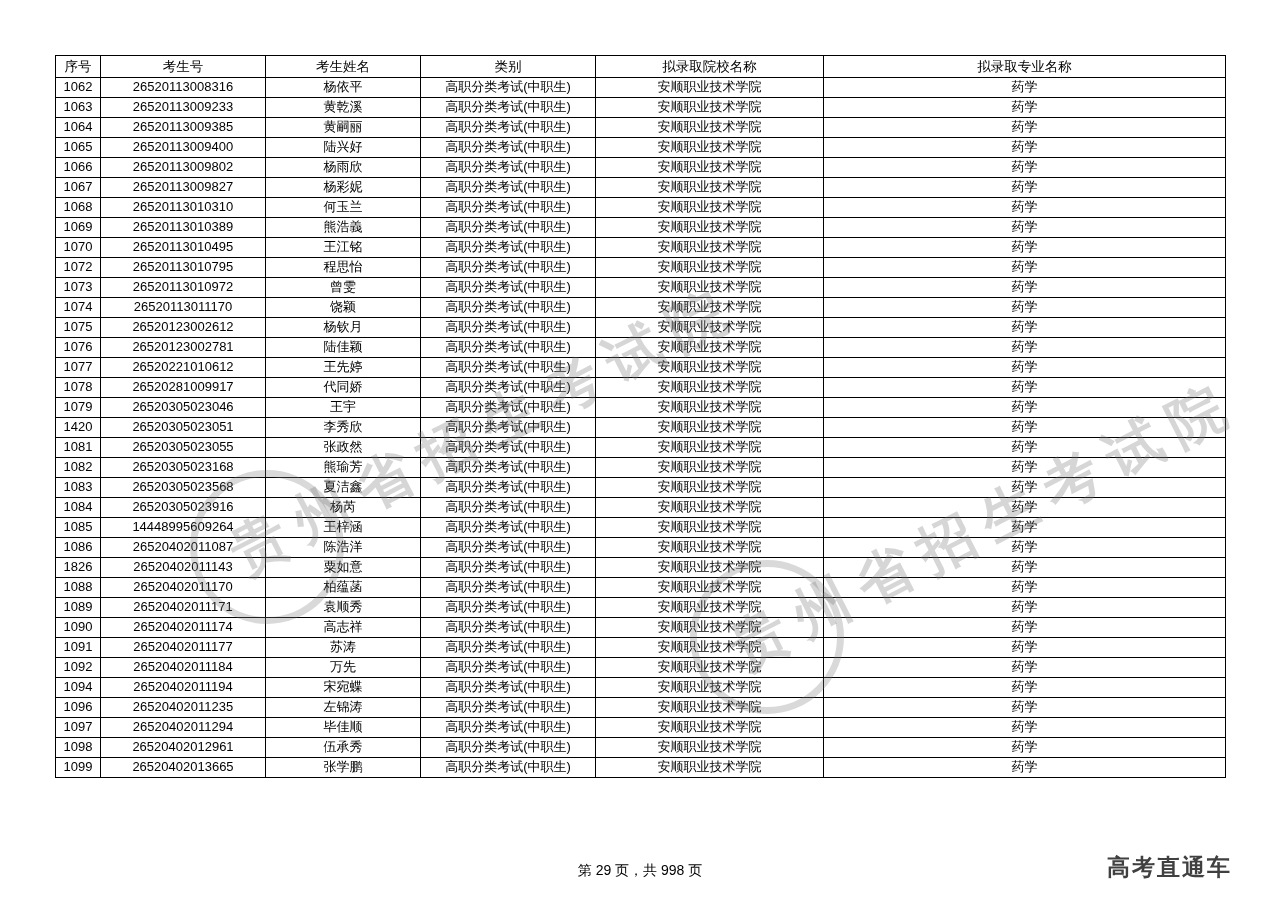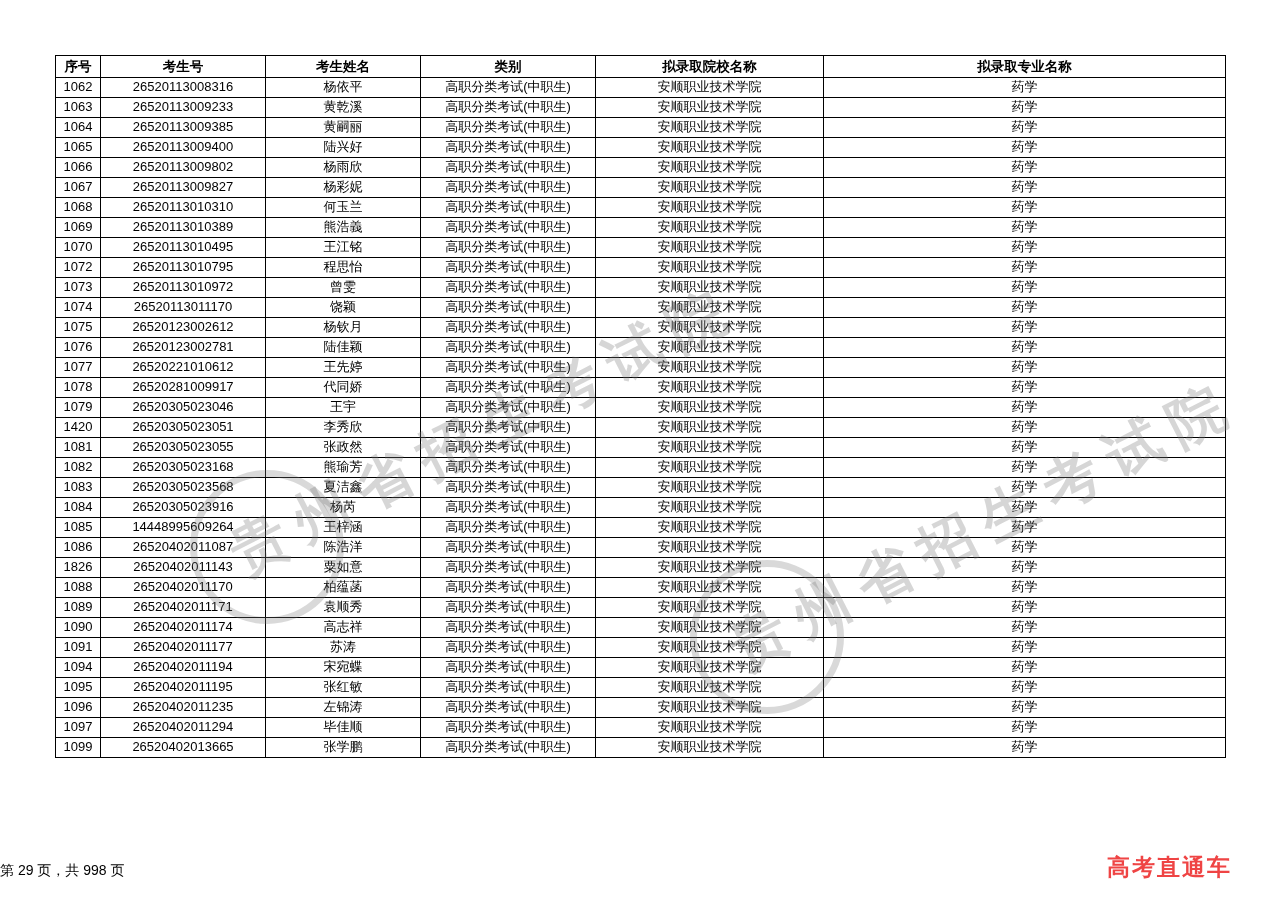--- a/index.html
+++ b/index.html
@@ -32,21 +32,21 @@
     text-align: center;
     vertical-align: middle;
     height: 19px;
     padding: 0 2px;
     line-height: 1.15;
     white-space: nowrap;
     overflow: hidden;
     background: transparent;
   }
   table.roster th {
-    font-weight: bold;
+    font-weight: normal;
     font-size: 13.5px;
     height: 21px;
   }
   
   .watermark {
     position: absolute;
     color: rgba(120, 120, 120, 0.30);
     font-size: 56px;
     font-weight: bold;
     letter-spacing: 14px;
@@ -64,31 +64,31 @@
     height: 140px;
     pointer-events: none;
     z-index: 2;
   }
   
   .footer-page {
     position: absolute;
     left: 0;
     right: 0;
     top: 862px;
-    text-align: left;
+    text-align: center;
     font-size: 14px;
     color: #000000;
   }
   .brand {
     position: absolute;
     right: 48px;
     top: 852px;
     font-size: 23px;
     font-weight: bold;
-    color: #ef4444;
+    color: #404040;
     letter-spacing: 2px;
   }
 </style>
 </head>
 <body>
 
 <div class="page">
 
   <div class="seal-ring" style="left:190px; top:470px;"></div>
   <div class="watermark" style="left:235px; top:520px;">贵州省招生考试院</div>
@@ -342,52 +342,60 @@
         </tr>
         <tr>
           <td>1091</td>
           <td>26520402011177</td>
           <td>苏涛</td>
           <td>高职分类考试(中职生)</td>
           <td>安顺职业技术学院</td>
           <td>药学</td>
         </tr>
         <tr>
+          <td>1092</td>
+          <td>26520402011184</td>
+          <td>万先</td>
+          <td>高职分类考试(中职生)</td>
+          <td>安顺职业技术学院</td>
+          <td>药学</td>
+        </tr>
+        <tr>
           <td>1094</td>
           <td>26520402011194</td>
           <td>宋宛蝶</td>
           <td>高职分类考试(中职生)</td>
           <td>安顺职业技术学院</td>
           <td>药学</td>
         </tr>
         <tr>
-          <td>1095</td>
-          <td>26520402011195</td>
-          <td>张红敏</td>
-          <td>高职分类考试(中职生)</td>
-          <td>安顺职业技术学院</td>
-          <td>药学</td>
-        </tr>
-        <tr>
           <td>1096</td>
           <td>26520402011235</td>
           <td>左锦涛</td>
           <td>高职分类考试(中职生)</td>
           <td>安顺职业技术学院</td>
           <td>药学</td>
         </tr>
         <tr>
           <td>1097</td>
           <td>26520402011294</td>
           <td>毕佳顺</td>
           <td>高职分类考试(中职生)</td>
           <td>安顺职业技术学院</td>
           <td>药学</td>
         </tr>
         <tr>
+          <td>1098</td>
+          <td>26520402012961</td>
+          <td>伍承秀</td>
+          <td>高职分类考试(中职生)</td>
+          <td>安顺职业技术学院</td>
+          <td>药学</td>
+        </tr>
+        <tr>
           <td>1099</td>
           <td>26520402013665</td>
           <td>张学鹏</td>
           <td>高职分类考试(中职生)</td>
           <td>安顺职业技术学院</td>
           <td>药学</td>
         </tr>
       </tbody>
   </table>
 

